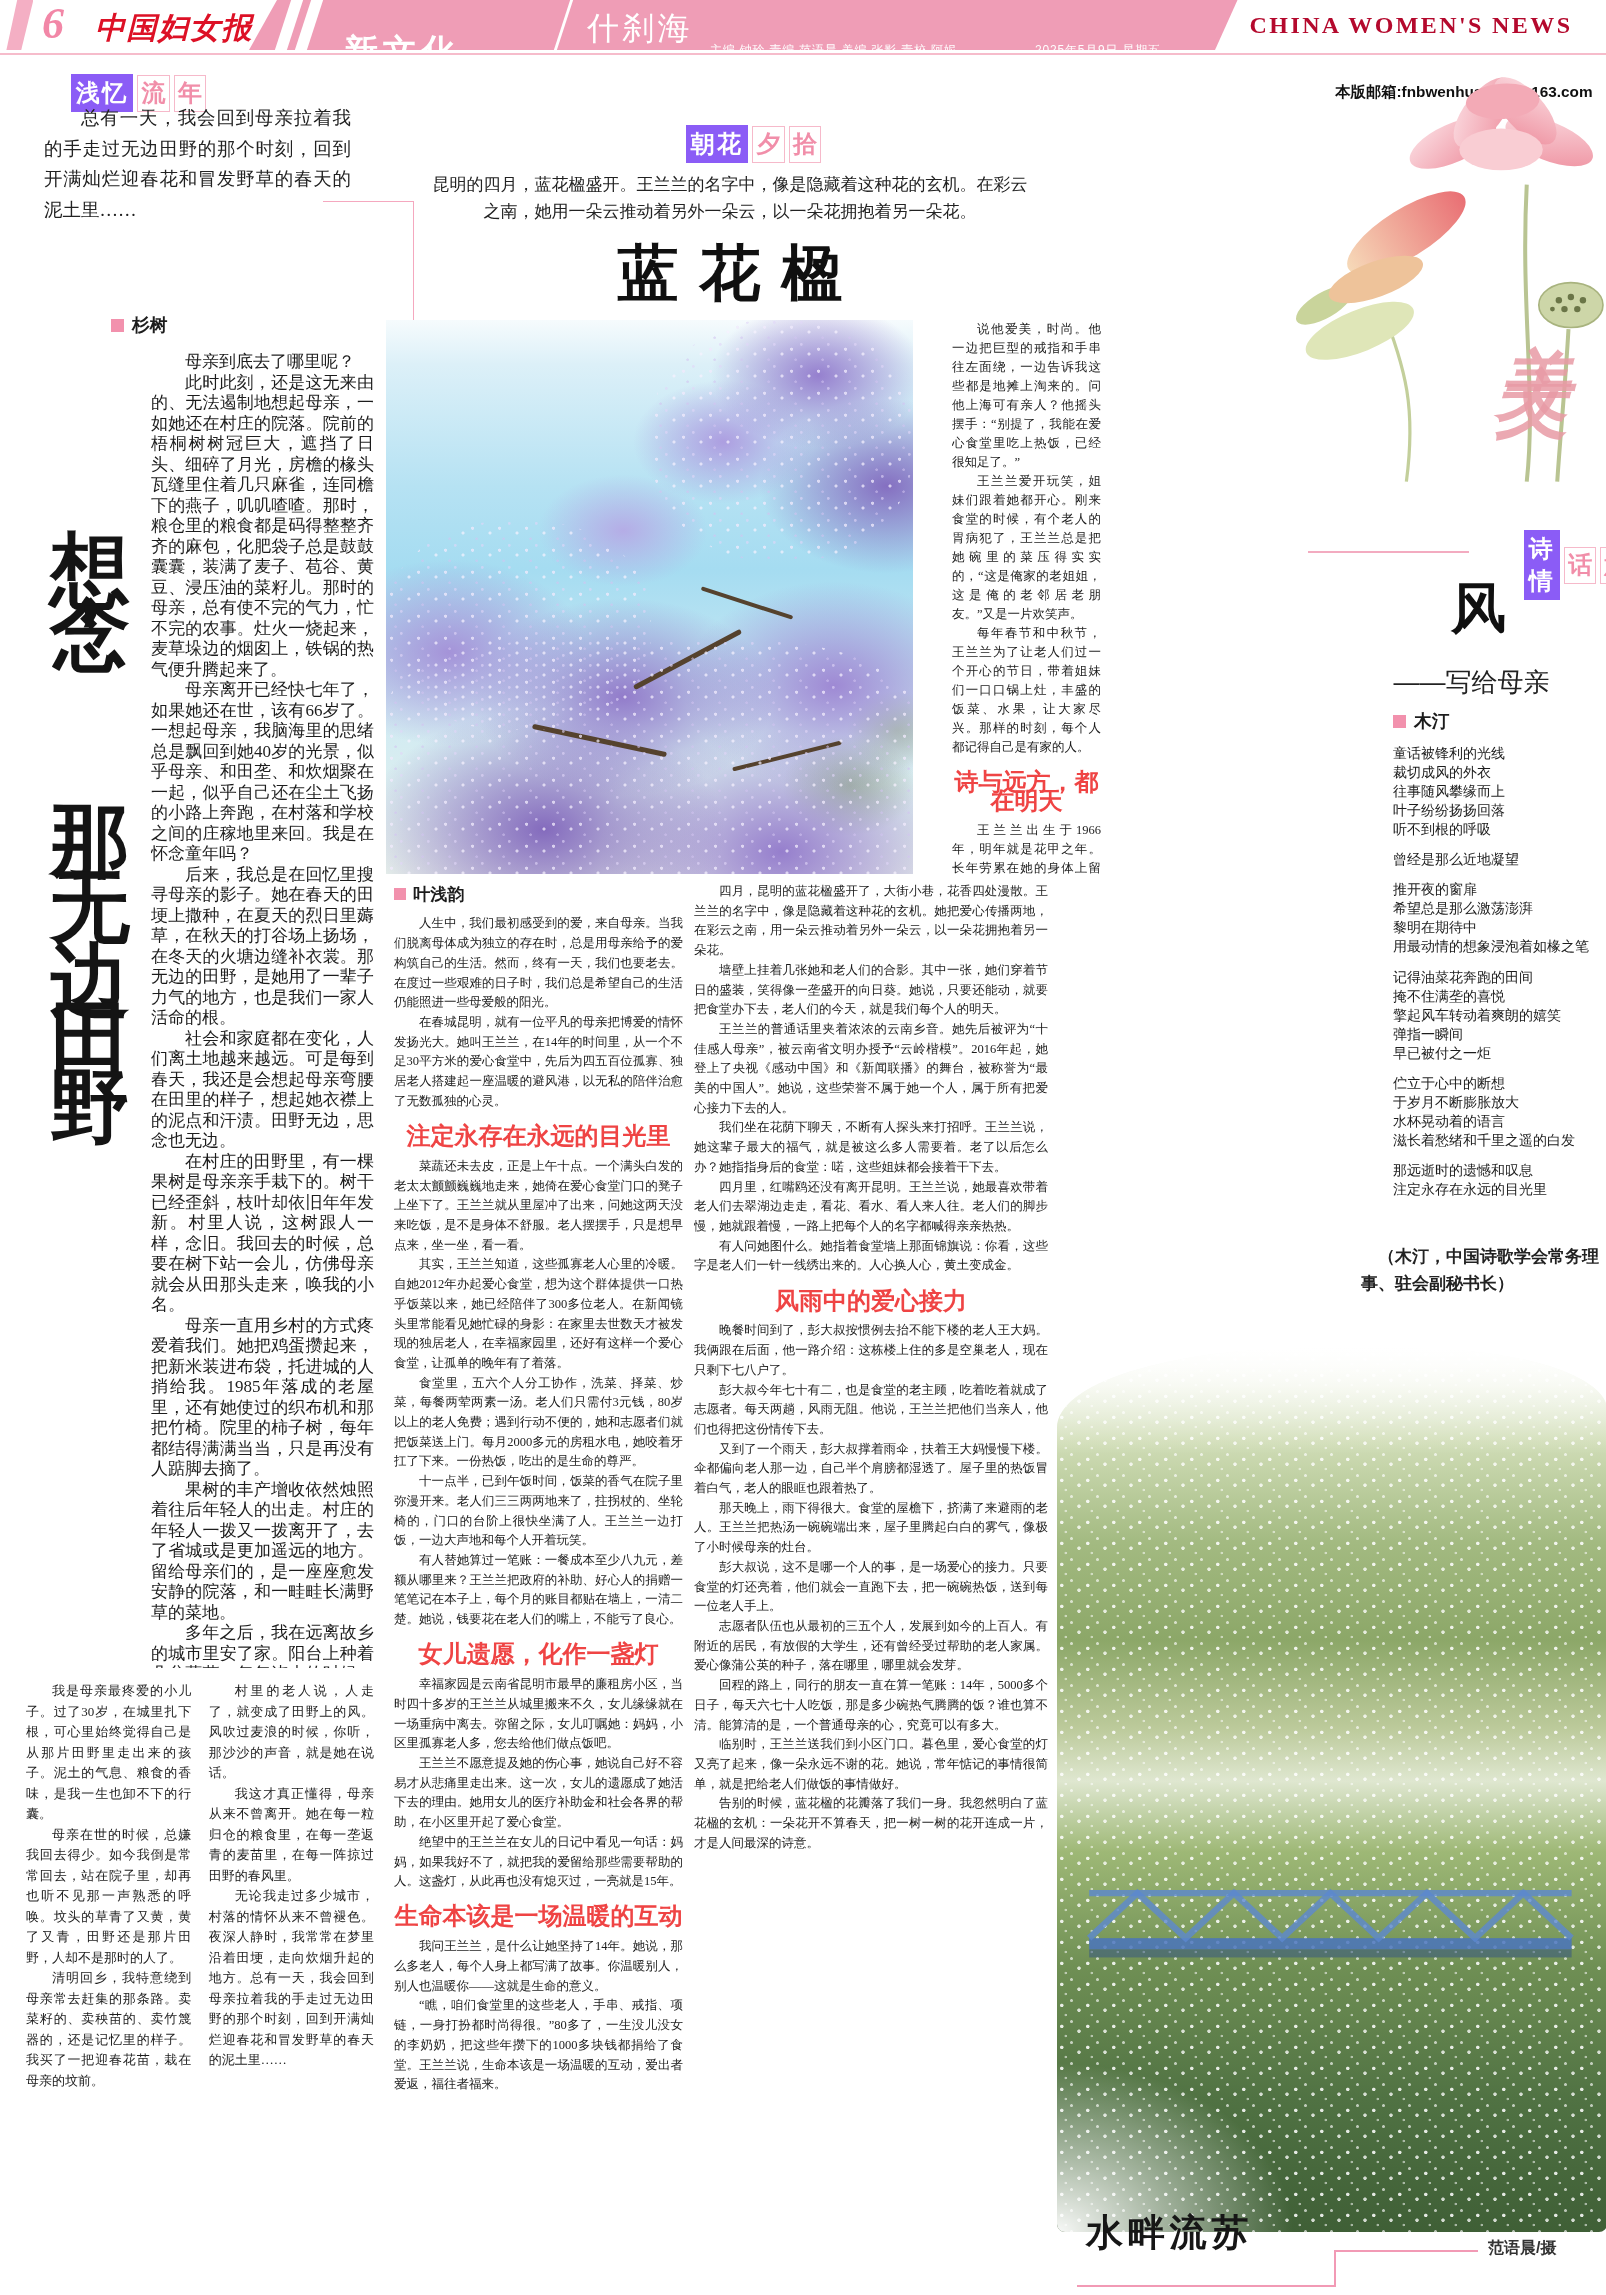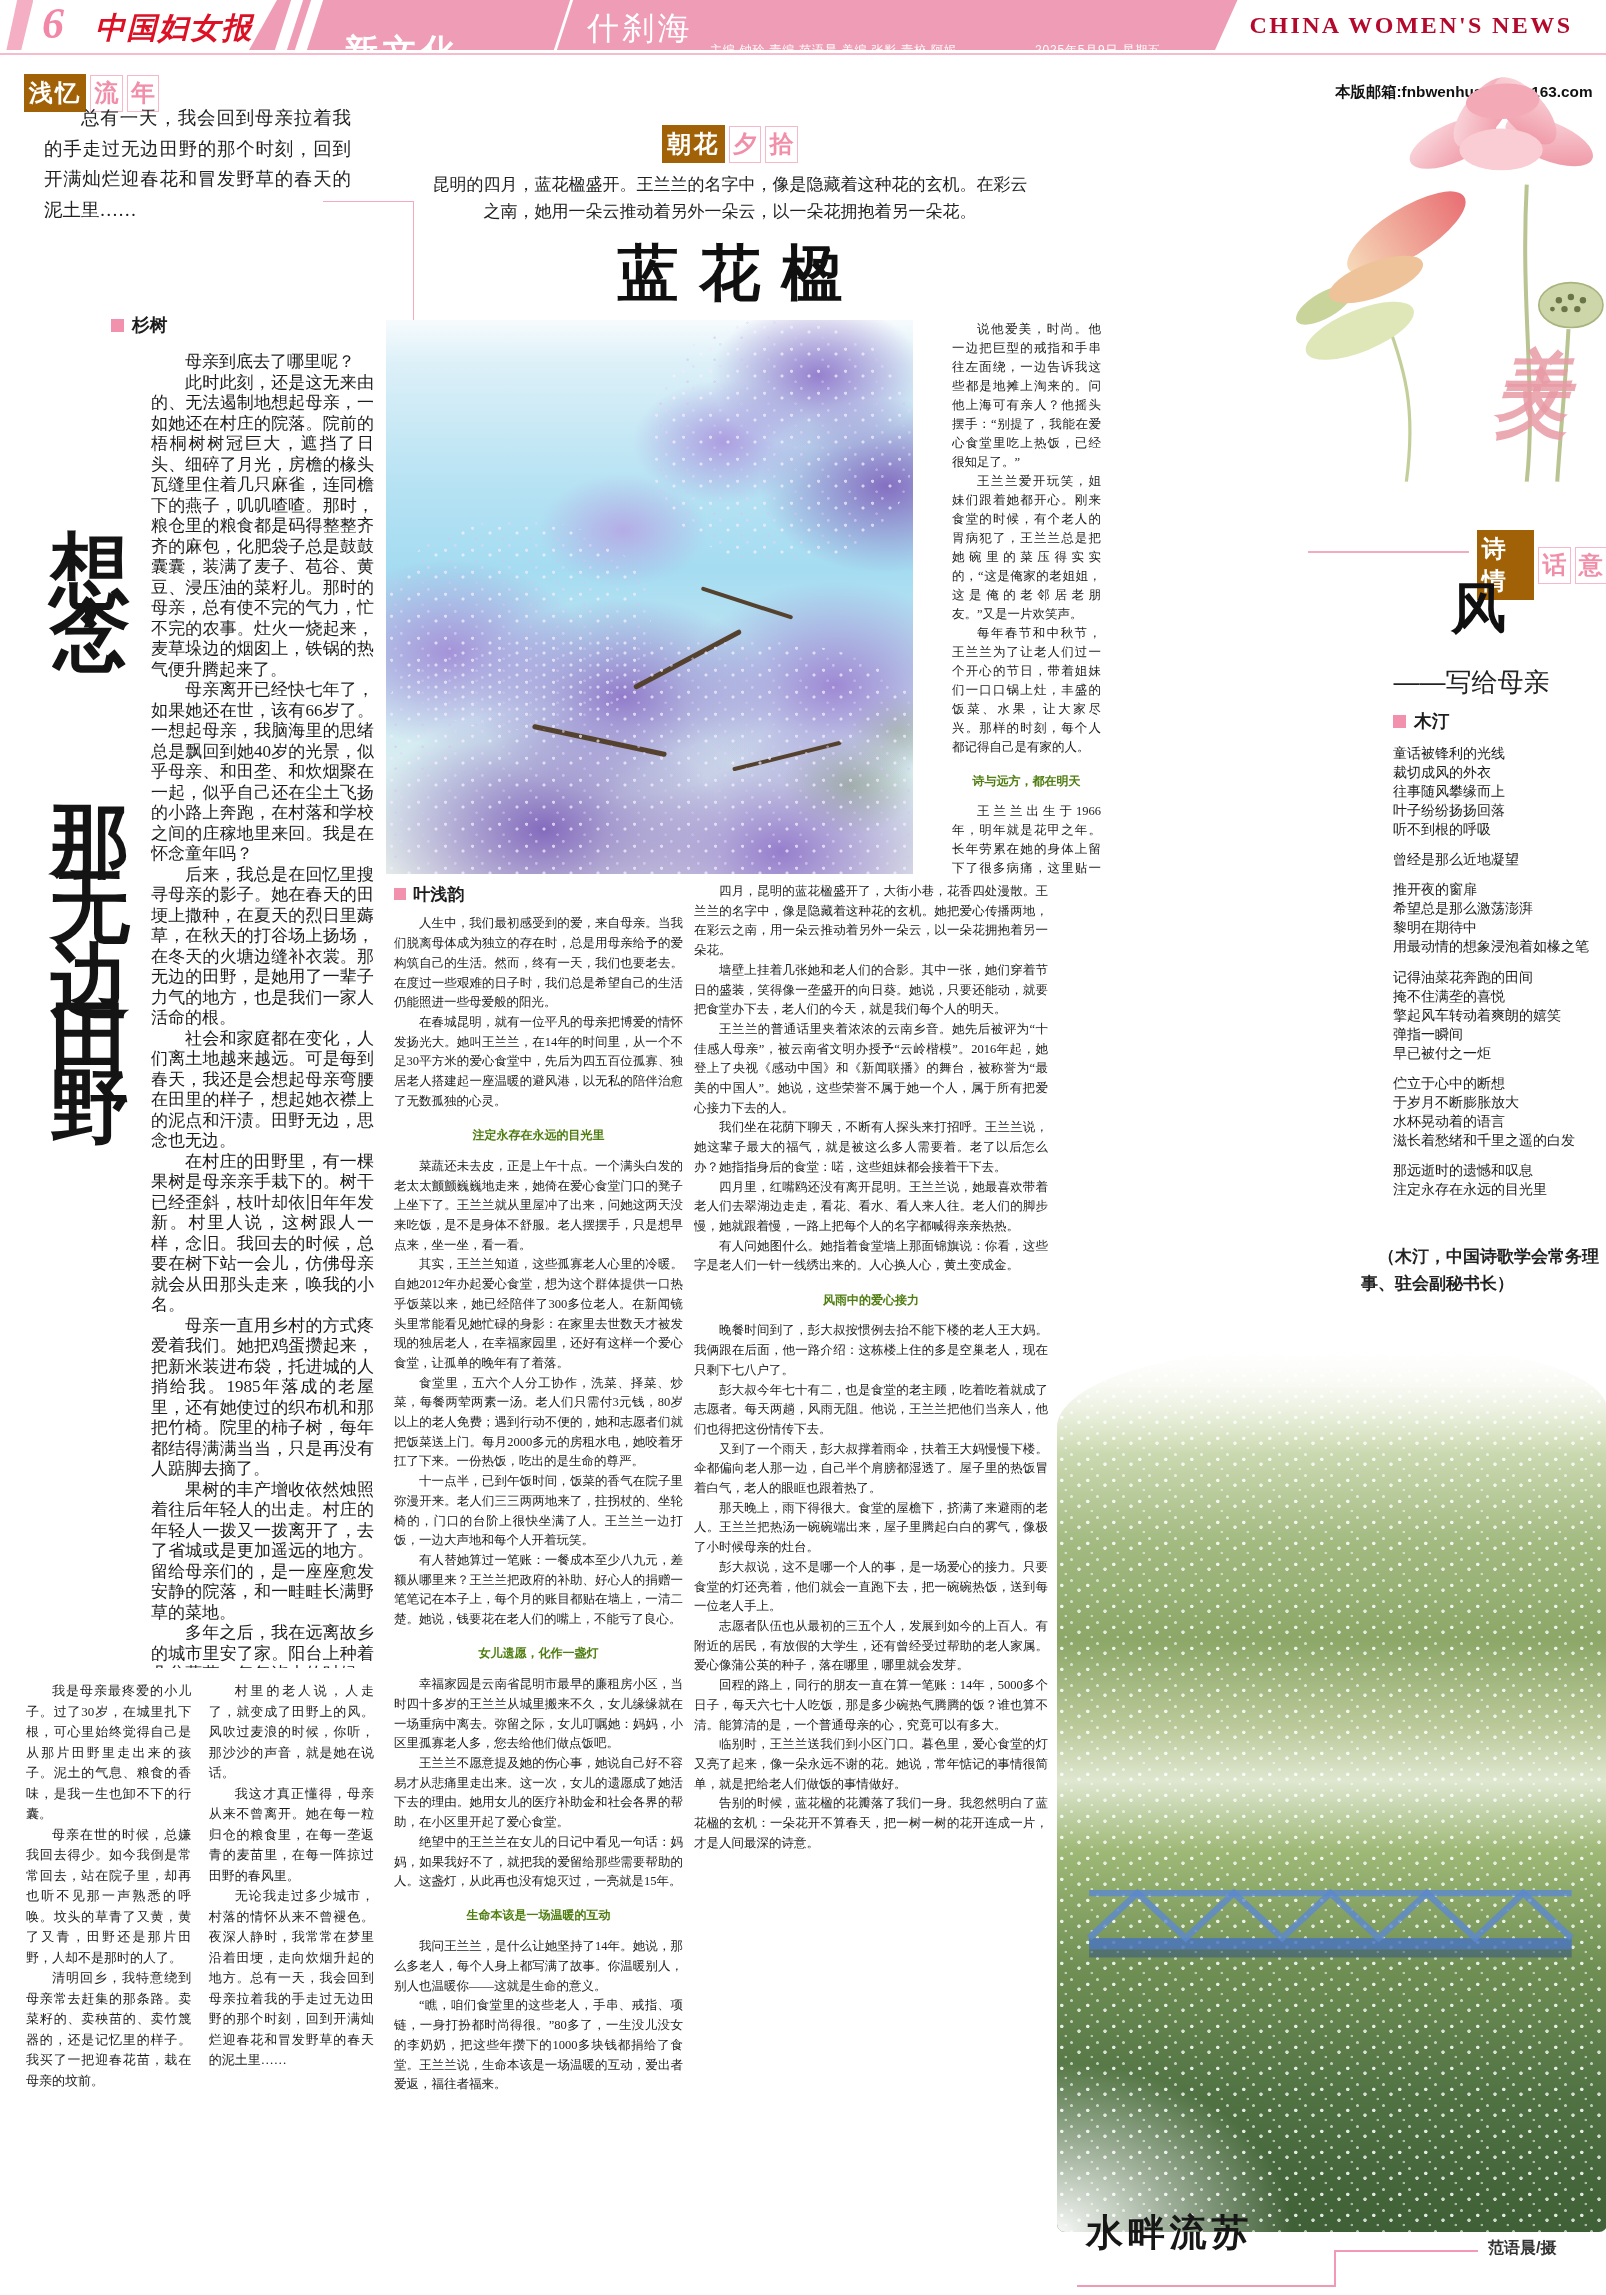--- a/index.html
+++ b/index.html
@@ -24,22 +24,22 @@
   .band-credits{position:absolute;left:710px;top:18.5px;font-size:12px;color:#fff;letter-spacing:0.8px;}
   .band-date{position:absolute;left:1035px;top:18.5px;font-size:12px;color:#fff;letter-spacing:0.8px;}
   .band-white-right{position:absolute;left:1215px;top:0;width:392px;height:50px;background:#fff;
       clip-path:polygon(22.5px 0,392px 0,392px 50px,0 50px);display:flex;align-items:center;justify-content:center;}
   .band-en{font-size:24px;font-weight:bold;color:#b4092d;letter-spacing:2.4px;font-family:"Liberation Serif",serif;}
   .hairline{position:absolute;left:0;top:53px;width:1607px;height:1.6px;background:#f6bccb;}
   .email{position:absolute;right:14.5px;top:59px;font-size:15.3px;font-weight:bold;color:#111;}
 
   
   .sec-label{display:flex;align-items:center;gap:4px;}
-  .sec-label .solid{background:#a16207;color:#fff;font-weight:900;font-size:24px;
-      padding:3.2px 4.8px;letter-spacing:2.4px;font-family:"Liberation Sans",sans-serif;}
+  .sec-label .solid{background:#8b5cf6;color:#fff;font-weight:900;font-size:24px;
+      padding:3.2px 4.8px;letter-spacing:2.4px;font-family:"Liberation Sans",sans-serif;margin-left:47px;}
   .sec-label .box{color:#f18ea9;border:1.6px solid #f6b9ca;font-weight:900;font-size:24px;
       padding:1.6px 3.2px;font-family:"Liberation Serif",serif;}
 
   
   .intro-left{position:absolute;left:44px;top:103px;width:307px;font-size:18.5px;line-height:30.5px;
       text-align:justify;text-indent:2em;color:#222;font-family:Liberation Serif, serif;}
   .bracket{position:absolute;left:323px;top:201px;width:90px;height:159px;
       border-top:1.6px solid #f5a8bf;border-right:1.6px solid #f5a8bf;}
   .author-tag{display:flex;align-items:center;gap:8px;font-weight:bold;font-size:17.7px;
       font-family:"Liberation Sans",sans-serif;}
@@ -81,22 +81,22 @@
      radial-gradient(circle at 9.6px 17.7px,rgba(210,196,240,.55) 0 1px,transparent 1.6px);
      background-size:27px 22px;}
   .branch{position:absolute;background:#55422e;border-radius:2.4px;}
 
   #mid-col0{position:absolute;left:924px;top:320px;width:149px;height:554px;
       font-size:12.5px;line-height:19px;margin-left:28px;}
   #mid-col1{position:absolute;left:394px;top:882px;width:289px;height:1403px;
       font-size:12.5px;line-height:19.7px;}
   #mid-col2{position:absolute;left:694px;top:882px;width:354px;height:1403px;
       font-size:12.5px;line-height:19.7px;}
-  .body-col .sub{font-family:"Liberation Sans",sans-serif;font-weight:bold;font-size:12px;
-      text-align:center;text-indent:0;margin:14.5px 0 11.2px;color:#4d7c0f;}
+  .body-col .sub{font-family:"Liberation Sans",sans-serif;font-weight:bold;font-size:24px;
+      text-align:center;text-indent:0;margin:14.5px 0 11.2px;color:#ef4444;}
   .body-col .author-line{font-family:"Liberation Sans",sans-serif;font-weight:bold;font-size:17px;
       text-indent:0;margin:3.2px 0 9.6px;}
   .body-col .author-line::before{content:"";display:inline-block;width:12px;height:12px;
       background:#f291ad;margin-right:7.2px;}
 
   
   .meiwen{position:absolute;left:1483px;top:283px;writing-mode:vertical-rl;font-size:74px;
       font-style:italic;font-weight:bold;color:rgba(231,154,164,.85);letter-spacing:21px;height:265px;}
   .plabel-line{position:absolute;left:1308px;top:551px;width:161px;height:1.6px;background:#f3abc0;}
   #poem-label{position:absolute;left:1477px;top:530px;}

